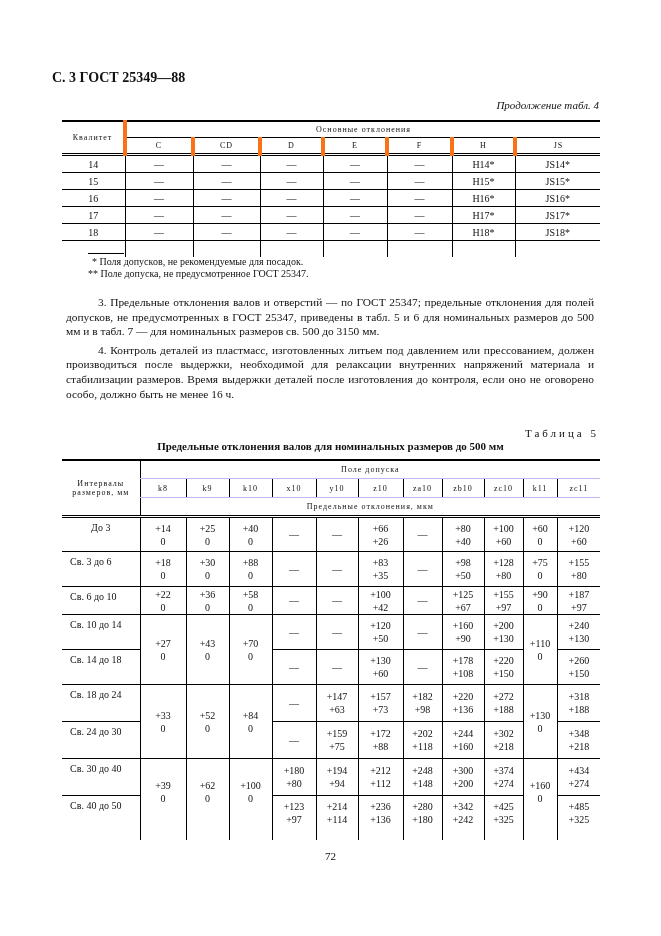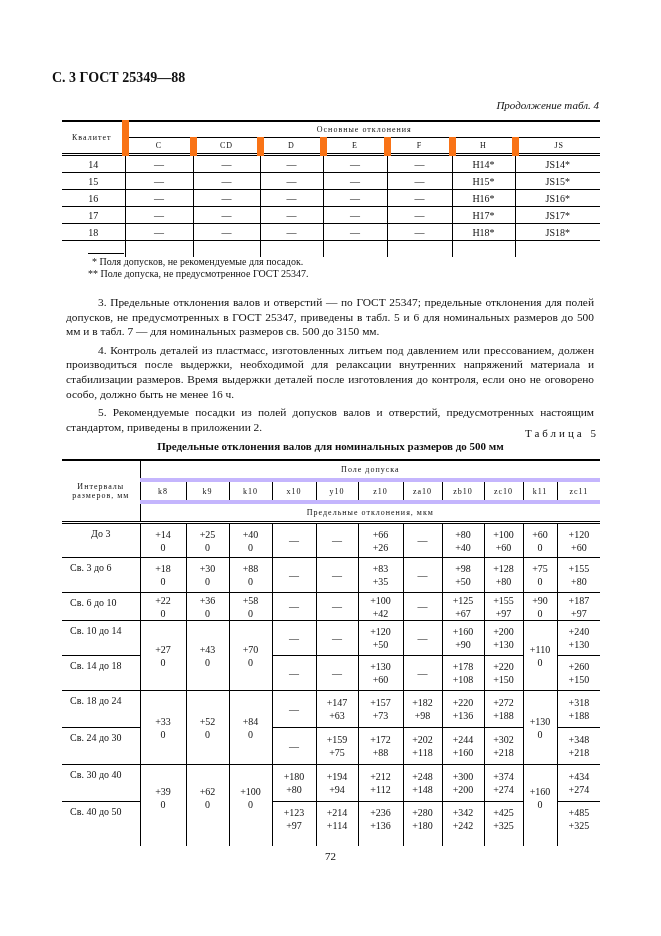--- a/index.html
+++ b/index.html
@@ -11,33 +11,33 @@
   table { border-collapse:collapse; position:absolute; }
   td, th { padding:0; font-weight:normal; text-align:center; vertical-align:middle; }
   
   #t4 { left:62px; top:120px; width:538px; font-size:10px; border-top:2px solid #000; }
   #t4 th { font-size:8px; letter-spacing:1px; height:15px; }
   #t4 td { height:16px; border-left:1px solid #000; }
   #t4 td:first-child { border-left:none; }
   #t4 tr.r td { border-bottom:1px solid #000; }
   #t4 tr.last td { border-bottom:none; }
   #t4 .hb { border-bottom:1px solid #000; }
-  #t4 .bl { border-left:7px solid #f97316; }
+  #t4 .bl { border-left:4px solid #f97316; }
   #t4 tr.hdr2 th { border-bottom:3px double #000; }
   .fnline { left:88px; top:253px; width:36px; border-top:1px solid #000; }
   .fn { font-size:10px; left:92px; }
   .para { left:62px; width:536px; font-size:11.4px; line-height:14.6px; text-align:justify; }
   .para p { margin:4px; text-indent:32px; }
   .tlabel { right:62px; top:427px; font-size:11px; letter-spacing:3px; }
   .ttitle { left:0; width:661px; text-align:center; top:440px; font-size:11px; font-weight:bold; }
   
   #t5 { left:62px; top:459px; width:538px; font-size:10px; border-top:2px solid #000; table-layout:fixed; }
   #t5 th { font-size:8px; letter-spacing:1px; border-left:1px solid #000; }
   #t5 th.first { border-left:none; }
-  #t5 .hb { border-bottom:4px solid #c4b5fd;margin-top:32px; }
+  #t5 .hb { border-bottom:1px solid #c4b5fd;margin-top:32px; }
   #t5 tr.hdr3 th { border-bottom:3px double #000; height:17px; }
   #t5 td { border-left:1px solid #000; border-bottom:1px solid #000; line-height:13px; }
   #t5 td.iv { border-left:none; text-align:left; padding-left:8px; vertical-align:top; padding-top:3px; }
   #t5 td.iv.c { text-align:center; padding-left:0; }
   #t5 tr.nb td { border-bottom:none; }
   #t5 td.nb { border-bottom:none; }
   .pg { left:0; width:661px; text-align:center; top:850px; font-size:11px; }
   .v { display:block; }
 </style>
 </head>
@@ -134,21 +134,20 @@
 </tbody>
   </table>
 
 <div class="abs fnline"></div>
 <div class="abs fn" style="top:256px">*   Поля допусков, не рекомендуемые для посадок.</div>
 <div class="abs fn" style="top:268px;left:88px">** Поле допуска, не предусмотренное ГОСТ 25347.</div>
 
 <div class="abs para" style="top:291px">
   <p>3. Предельные отклонения валов и отверстий — по ГОСТ 25347; предельные отклонения для полей допусков, не предусмотренных в ГОСТ 25347, приведены в табл. 5 и 6 для номинальных размеров до 500 мм и в табл. 7 — для номинальных размеров св. 500 до 3150 мм.</p>
   <p>4. Контроль деталей из пластмасс, изготовленных литьем под давлением или прессованием, должен производиться после выдержки, необходимой для релаксации внутренних напряжений материала и стабилизации размеров. Время выдержки деталей после изготовления до контроля, если оно не оговорено особо, должно быть не менее 16 ч.</p>
-  <p>5. Рекомендуемые посадки из полей допусков валов и отверстий, предусмотренных настоящим стандартом, приведены в приложении 2.</p>
 </div>
 
 <div class="abs tlabel">Таблица 5</div>
 <div class="abs ttitle">Предельные отклонения валов для номинальных размеров до 500 мм</div>
 
 <table id="t5">
   <colgroup>
     <col style="width:78px">
       <col style="width:46px">
       <col style="width:43px">

